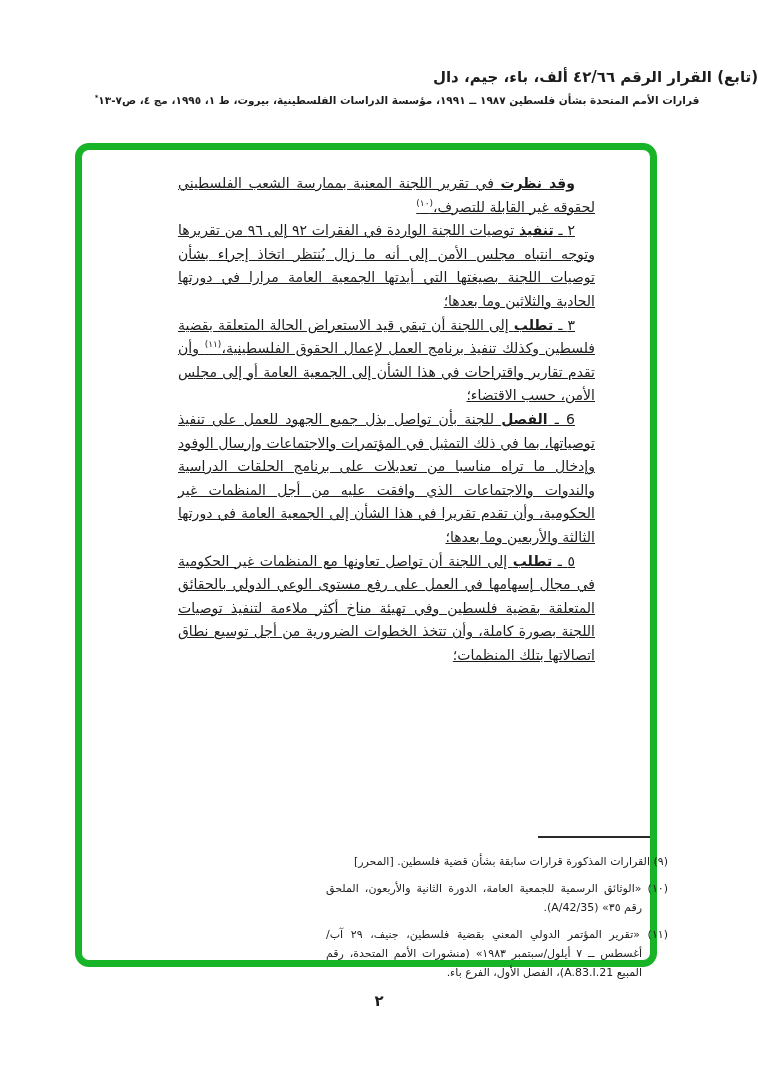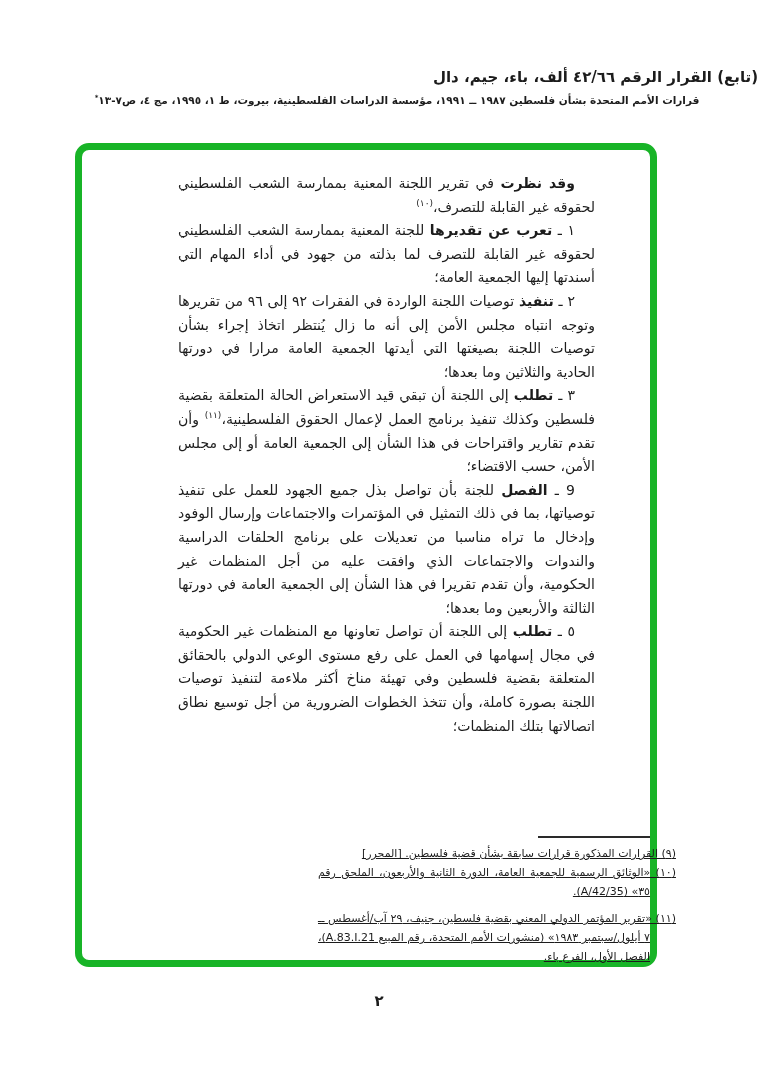--- a/index.html
+++ b/index.html
@@ -24,55 +24,54 @@
     box-sizing:border-box;
     background:transparent;
   }
   .body-text {
     position:absolute; left:178px; top:172px; width:417px;
     direction:rtl;
     font-size:14px; line-height:23.6px;
     text-align:justify;
   }
   .body-text p { margin:0; }
-  .body-text p.indent { text-indent:20px; }
+  .body-text p.indent { text-indent:20px;text-decoration:underline; }
   sup { font-size:9px; line-height:0; vertical-align:super; }
   .fn-sep {
     position:absolute; left:538px; top:836px; width:112px; height:2px;
     background:#2a2a2a;
   }
   .footnotes {
     position:absolute; left:318px; top:844px; width:332px;
     direction:rtl;
     font-size:11px; line-height:19px;
     text-align:justify;
   }
-  .footnote { margin:0; text-indent:-26px;text-decoration:underline; }
+  .footnote { margin:8px; text-indent:-26px; }
   .footnote.gap { margin-top:8px; }
   .page-number {
     position:absolute; top:992px; left:0; width:758px;
     text-align:center; font-weight:bold; font-size:15px;
   }
 </style>
 </head>
 <body>
 
 <div class="page-header">
   <div class="doc-title">(تابع) القرار الرقم ٤٢/٦٦ ألف، باء، جيم، دال</div>
   <div class="doc-source"><span>قرارات الأمم المتحدة بشأن فلسطين ١٩٨٧ ــ ١٩٩١، مؤسسة الدراسات الفلسطينية، بيروت، ط ١، ١٩٩٥، مج ٤، ص٧-١٣</span><sup>*</sup></div>
 </div>
 
 <div class="frame"></div>
 
 <div class="body-text">
   <p class="indent"><b>وقد نظرت</b><span> في تقرير اللجنة المعنية بممارسة الشعب الفلسطيني لحقوقه غير القابلة للتصرف،</span><sup>(١٠)</sup></p>
-  <p class="indent"><span>١ ـ </span><b>تعرب عن تقديرها</b><span> للجنة المعنية بممارسة الشعب الفلسطيني لحقوقه غير القابلة للتصرف لما بذلته من جهود في أداء المهام التي أسندتها إليها الجمعية العامة؛</span></p>
   <p class="indent"><span>٢ ـ </span><b>تنفيذ</b><span> توصيات اللجنة الواردة في الفقرات ٩٢ إلى ٩٦ من تقريرها وتوجه انتباه مجلس الأمن إلى أنه ما زال يُنتظر اتخاذ إجراء بشأن توصيات اللجنة بصيغتها التي أيدتها الجمعية العامة مرارا في دورتها الحادية والثلاثين وما بعدها؛</span></p>
   <p class="indent"><span>٣ ـ </span><b>تطلب</b><span> إلى اللجنة أن تبقي قيد الاستعراض الحالة المتعلقة بقضية فلسطين وكذلك تنفيذ برنامج العمل لإعمال الحقوق الفلسطينية،</span><sup>(١١)</sup><span> وأن تقدم تقارير واقتراحات في هذا الشأن إلى الجمعية العامة أو إلى مجلس الأمن، حسب الاقتضاء؛</span></p>
-  <p class="indent"><span>9 ـ </span><b>الفصل</b><span> للجنة بأن تواصل بذل جميع الجهود للعمل على تنفيذ توصياتها، بما في ذلك التمثيل في المؤتمرات والاجتماعات وإرسال الوفود وإدخال ما تراه مناسبا من تعديلات على برنامج الحلقات الدراسية والندوات والاجتماعات الذي وافقت عليه من أجل المنظمات غير الحكومية، وأن تقدم تقريرا في هذا الشأن إلى الجمعية العامة في دورتها الثالثة والأربعين وما بعدها؛</span></p>
+  <p class="indent"><span>6 ـ </span><b>الفصل</b><span> للجنة بأن تواصل بذل جميع الجهود للعمل على تنفيذ توصياتها، بما في ذلك التمثيل في المؤتمرات والاجتماعات وإرسال الوفود وإدخال ما تراه مناسبا من تعديلات على برنامج الحلقات الدراسية والندوات والاجتماعات الذي وافقت عليه من أجل المنظمات غير الحكومية، وأن تقدم تقريرا في هذا الشأن إلى الجمعية العامة في دورتها الثالثة والأربعين وما بعدها؛</span></p>
   <p class="indent"><span>٥ ـ </span><b>تطلب</b><span> إلى اللجنة أن تواصل تعاونها مع المنظمات غير الحكومية في مجال إسهامها في العمل على رفع مستوى الوعي الدولي بالحقائق المتعلقة بقضية فلسطين وفي تهيئة مناخ أكثر ملاءمة لتنفيذ توصيات اللجنة بصورة كاملة، وأن تتخذ الخطوات الضرورية من أجل توسيع نطاق اتصالاتها بتلك المنظمات؛</span></p>
 </div>
 
 <div class="fn-sep"></div>
 
 <div class="footnotes">
   <p class="footnote"><span>(٩) القرارات المذكورة قرارات سابقة بشأن قضية فلسطين. [المحرر]</span></p>
   <p class="footnote"><span>(١٠) «الوثائق الرسمية للجمعية العامة، الدورة الثانية والأربعون، الملحق رقم ٣٥» (A/42/35).</span></p>
   <p class="footnote gap"><span>(١١) «تقرير المؤتمر الدولي المعني بقضية فلسطين، جنيف، ٢٩ آب/أغسطس ــ ٧ أيلول/سبتمبر ١٩٨٣» (منشورات الأمم المتحدة، رقم المبيع A.83.I.21)، الفصل الأول، الفرع باء.</span></p>
 </div>

